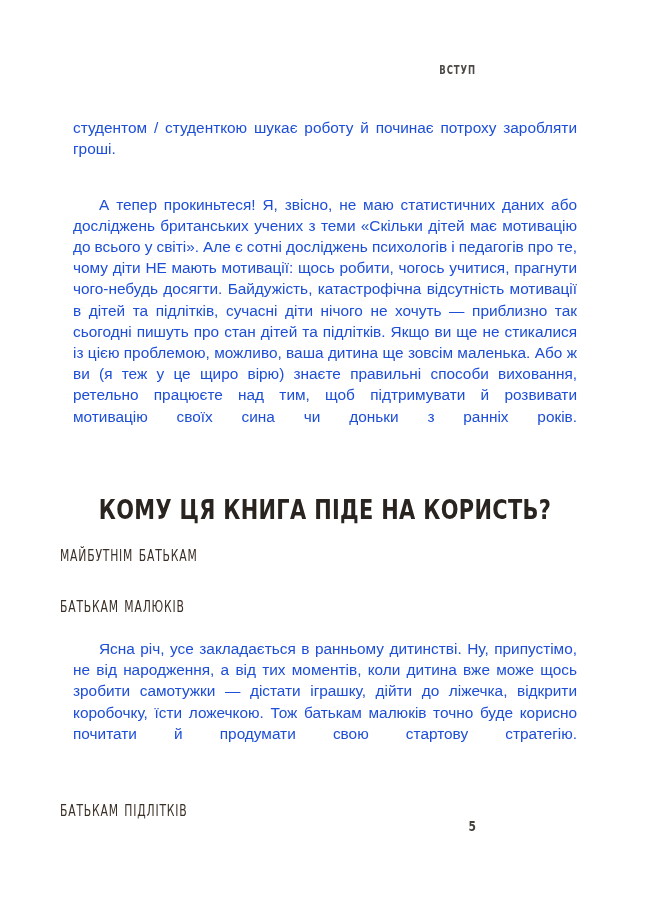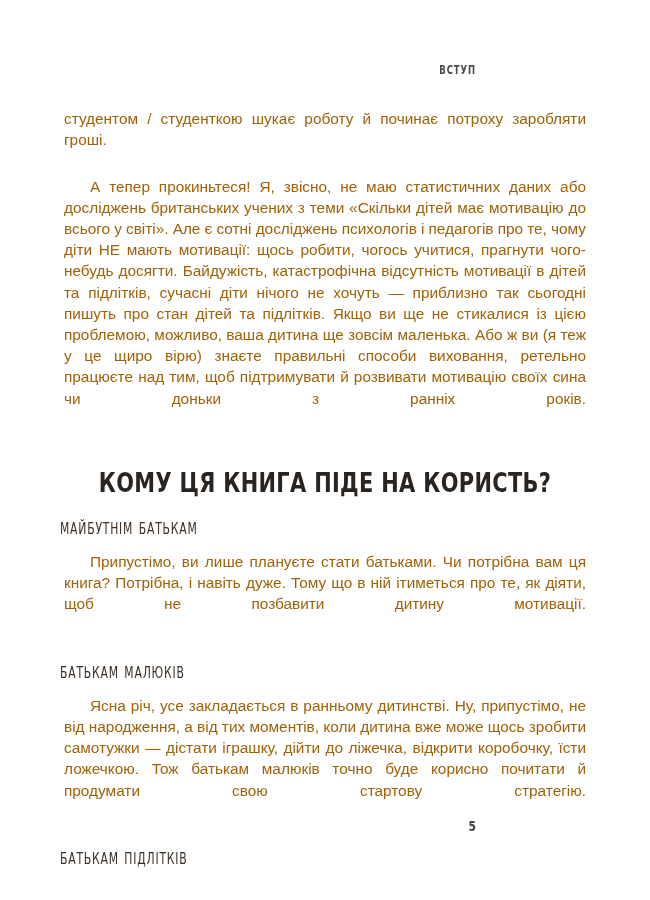--- a/index.html
+++ b/index.html
@@ -40,24 +40,24 @@
 
   
   .column {
     position: absolute;
     top: 104px;
     left: 60px;
     width: 530px;
   }
 
   p.body {
-    margin: 4px;
+    margin: 13px;
     font-size: 15.4px;
     line-height: 21.2px;
-    color: #a16207;
+    color: #1d4ed8;
     text-align: justify;
     -webkit-hyphens: auto;
     hyphens: auto;
     letter-spacing: -0.01px;
     word-spacing: -0.2px;
   }
   p.body.indent {
     text-indent: 26px;
   }
   
@@ -135,21 +135,20 @@
     <p class="body indent">А тепер прокиньтеся! Я, звісно, не маю статистичних даних або досліджень британських учених з теми «Скільки дітей має мотивацію до всього у світі». Але є сотні досліджень психологів і педагогів про те, чому діти НЕ мають мотивації: щось робити, чогось учитися, прагнути чого-небудь досягти. Байдужість, катастрофічна відсутність мотивації в дітей та підлітків, сучасні діти нічого не хочуть — приблизно так сьогодні пишуть про стан дітей та підлітків. Якщо ви ще не стикалися із цією проблемою, можливо, ваша дитина ще зовсім маленька. Або ж ви (я теж у це щиро вірю) знаєте правильні способи виховання, ретельно працюєте над тим, щоб підтримувати й розвивати мотивацію своїх сина чи доньки з ранніх років.</p>
 
     <div class="gap-title-top"></div>
 
     <h2 class="section-title">КОМУ ЦЯ КНИГА ПІДЕ НА КОРИСТЬ?</h2>
 
     <div class="gap-title-bot"></div>
 
     <h3 class="sub-title">Майбутнім батькам</h3>
     <div class="gap-sub-bot"></div>
-    <p class="body indent">Припустімо, ви лише плануєте стати батьками. Чи потрібна вам ця книга? Потрібна, і навіть дуже. Тому що в ній ітиметься про те, як діяти, щоб не позбавити дитину мотивації.</p>
 
     <div class="gap-para-sub"></div>
 
     <h3 class="sub-title">Батькам малюків</h3>
     <div class="gap-sub-bot"></div>
     <p class="body indent">Ясна річ, усе закладається в ранньому дитинстві. Ну, припустімо, не від народження, а від тих моментів, коли дитина вже може щось зробити самотужки — дістати іграшку, дійти до ліжечка, відкрити коробочку, їсти ложечкою. Тож батькам малюків точно буде корисно почитати й продумати свою стартову стратегію.</p>
 
     <div class="gap-para-sub"></div>
 
     <h3 class="sub-title">Батькам підлітків</h3>

